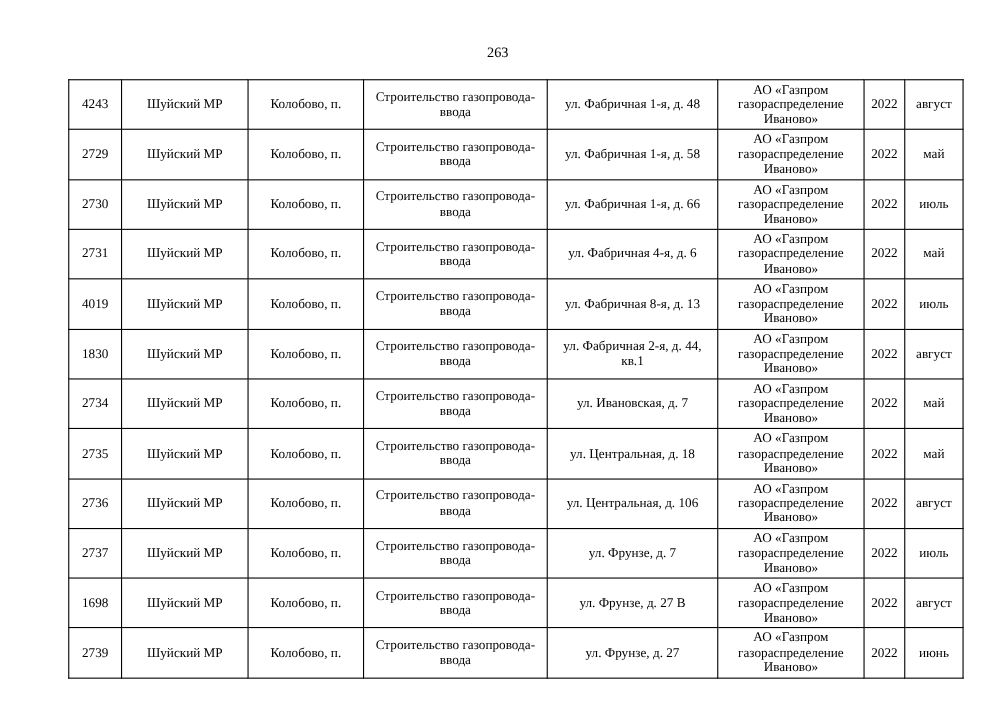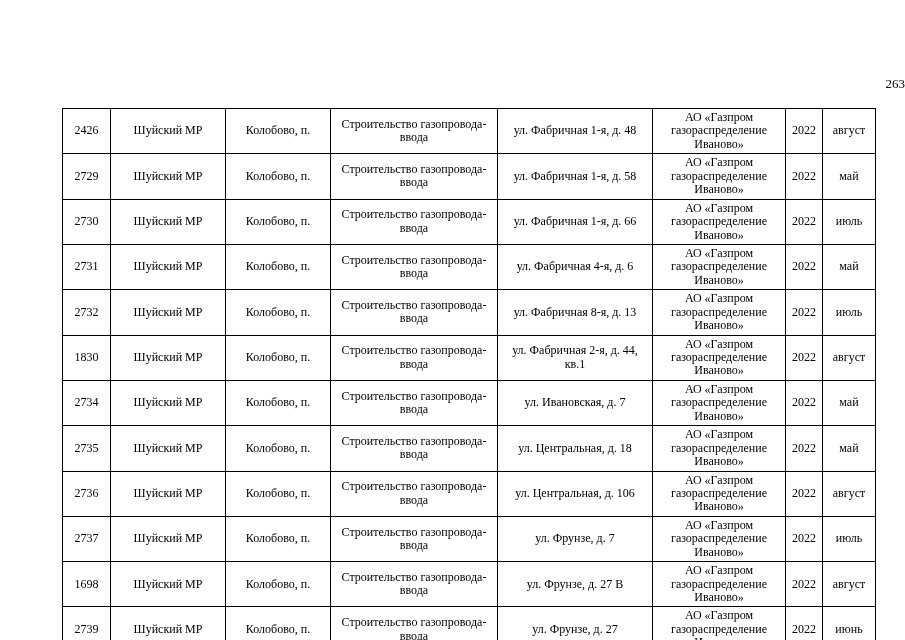--- a/index.html
+++ b/index.html
@@ -8,24 +8,23 @@
   }
   body {
     width: 905px;
     height: 640px;
     background: #ffffff;
     font-family: "Liberation Serif", "DejaVu Serif", serif;
     color: #000000;
     overflow: hidden;
   }
   .page-number {
-    text-align: right;
+    text-align: center;
     padding-top: 40px;
     font-size: 13px;
-    margin-top: 36px;
   }
   .doc-table {
     border-collapse: collapse;
     table-layout: fixed;
     margin-left: 62px;
     margin-top: 16px;
     width: 813px;
     font-size: 12px;
   }
   .doc-table td {
@@ -57,21 +56,21 @@
     <col class="c-dist">
     <col class="c-set">
     <col class="c-work">
     <col class="c-addr">
     <col class="c-org">
     <col class="c-year">
     <col class="c-mon">
   </colgroup>
   <tbody>
       <tr>
-        <td>2426</td>
+        <td>4243</td>
         <td>Шуйский МР</td>
         <td>Колобово, п.</td>
         <td>Строительство газопровода-ввода</td>
         <td>ул. Фабричная 1-я, д. 48</td>
         <td>АО «Газпром газораспределение Иваново»</td>
         <td>2022</td>
         <td>август</td>
       </tr>
       <tr>
         <td>2729</td>
@@ -97,21 +96,21 @@
         <td>2731</td>
         <td>Шуйский МР</td>
         <td>Колобово, п.</td>
         <td>Строительство газопровода-ввода</td>
         <td>ул. Фабричная 4-я, д. 6</td>
         <td>АО «Газпром газораспределение Иваново»</td>
         <td>2022</td>
         <td>май</td>
       </tr>
       <tr>
-        <td>2732</td>
+        <td>4019</td>
         <td>Шуйский МР</td>
         <td>Колобово, п.</td>
         <td>Строительство газопровода-ввода</td>
         <td>ул. Фабричная 8-я, д. 13</td>
         <td>АО «Газпром газораспределение Иваново»</td>
         <td>2022</td>
         <td>июль</td>
       </tr>
       <tr>
         <td>1830</td>

